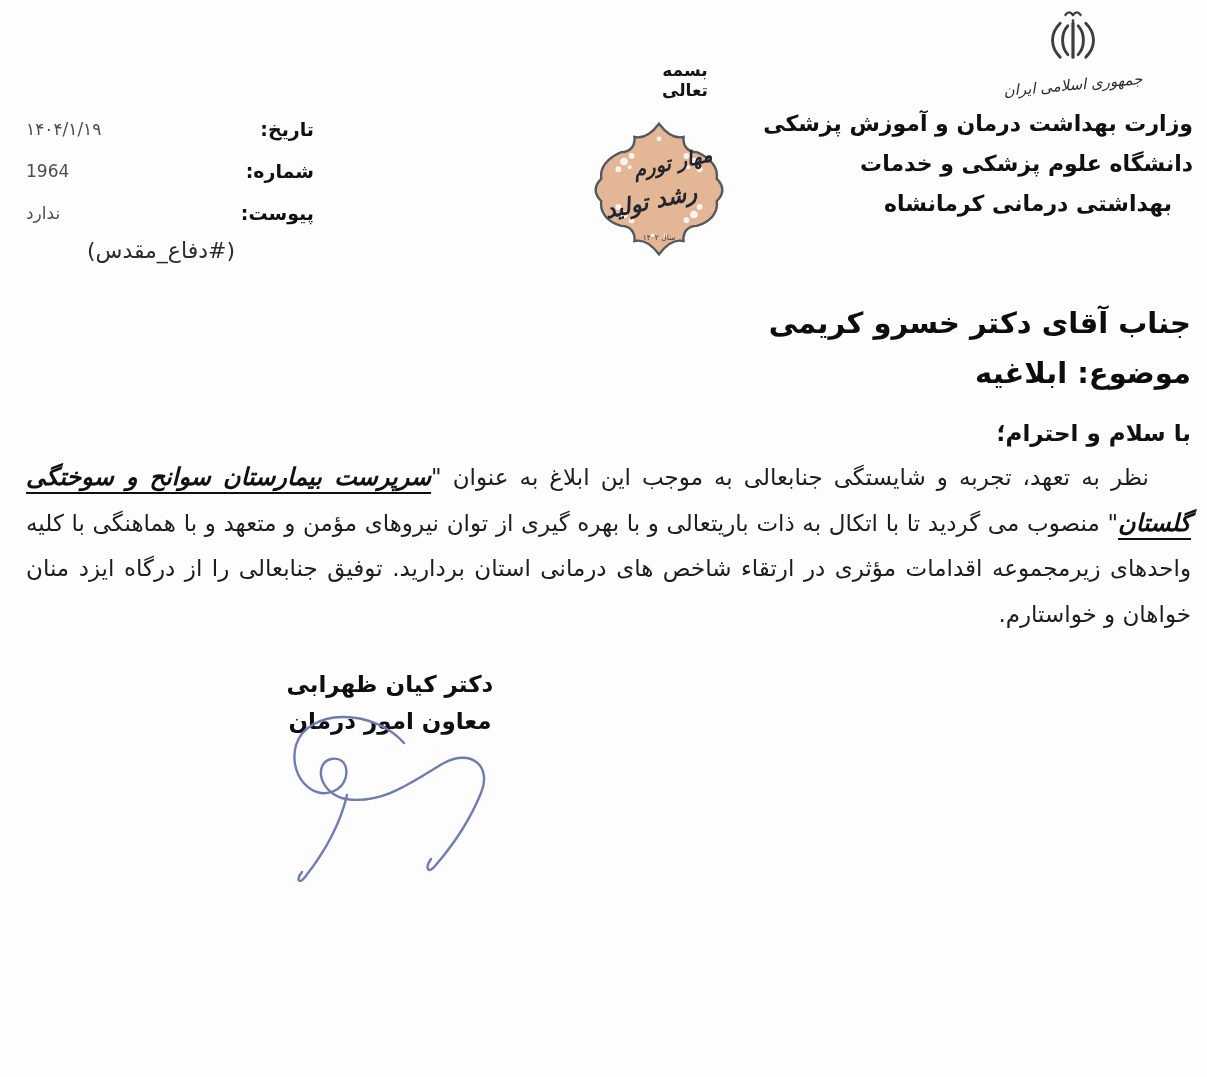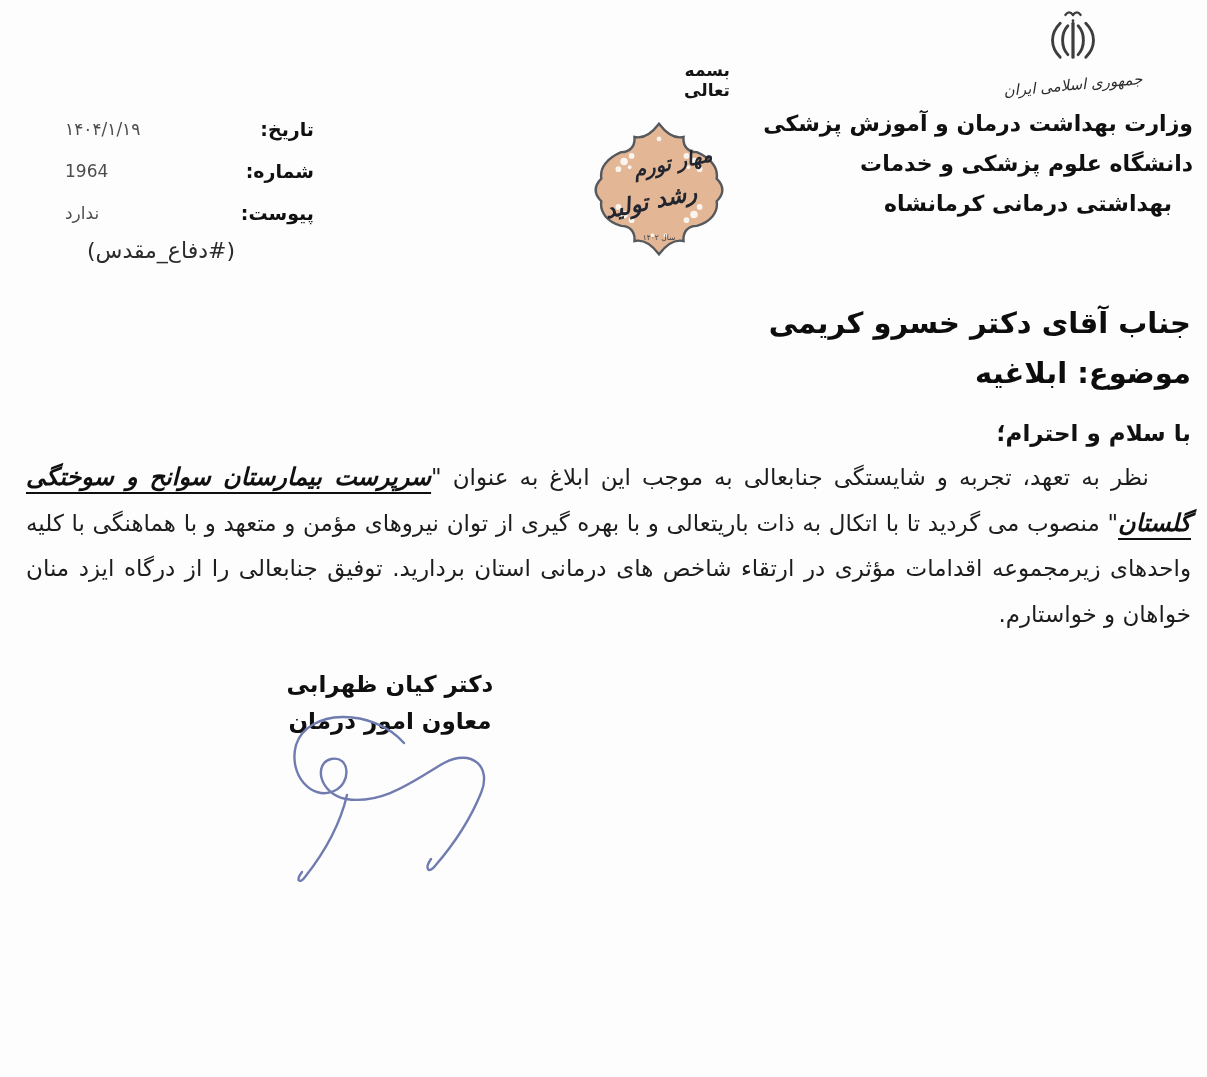--- a/index.html
+++ b/index.html
@@ -42,21 +42,21 @@
     color: #101010;
     white-space: nowrap;
   }
 
   
   .besmeleh {
     position: absolute;
     top: 60px;
     left: 640px;
     width: 90px;
-    text-align: right;
+    text-align: center;
     font-weight: bold;
     font-size: 17px;
     color: #141414;
   }
   .slogan-badge {
     position: absolute;
     left: 581px;
     top: 120px;
     width: 156px;
     height: 138px;
@@ -80,21 +80,20 @@
   .meta-label {
     font-weight: bold;
     font-size: 19px;
     color: #101010;
     padding-left: 6px;
   }
   .meta-value {
     font-size: 17px;
     color: #4d4d4d;
     direction: rtl;
-    margin-left: 39px;
   }
   .hashtag-line {
     margin-top: 4px;
     text-align: center;
     padding-right: 18px;
     font-size: 22px;
     color: #2c2c2c;
   }
 
   

